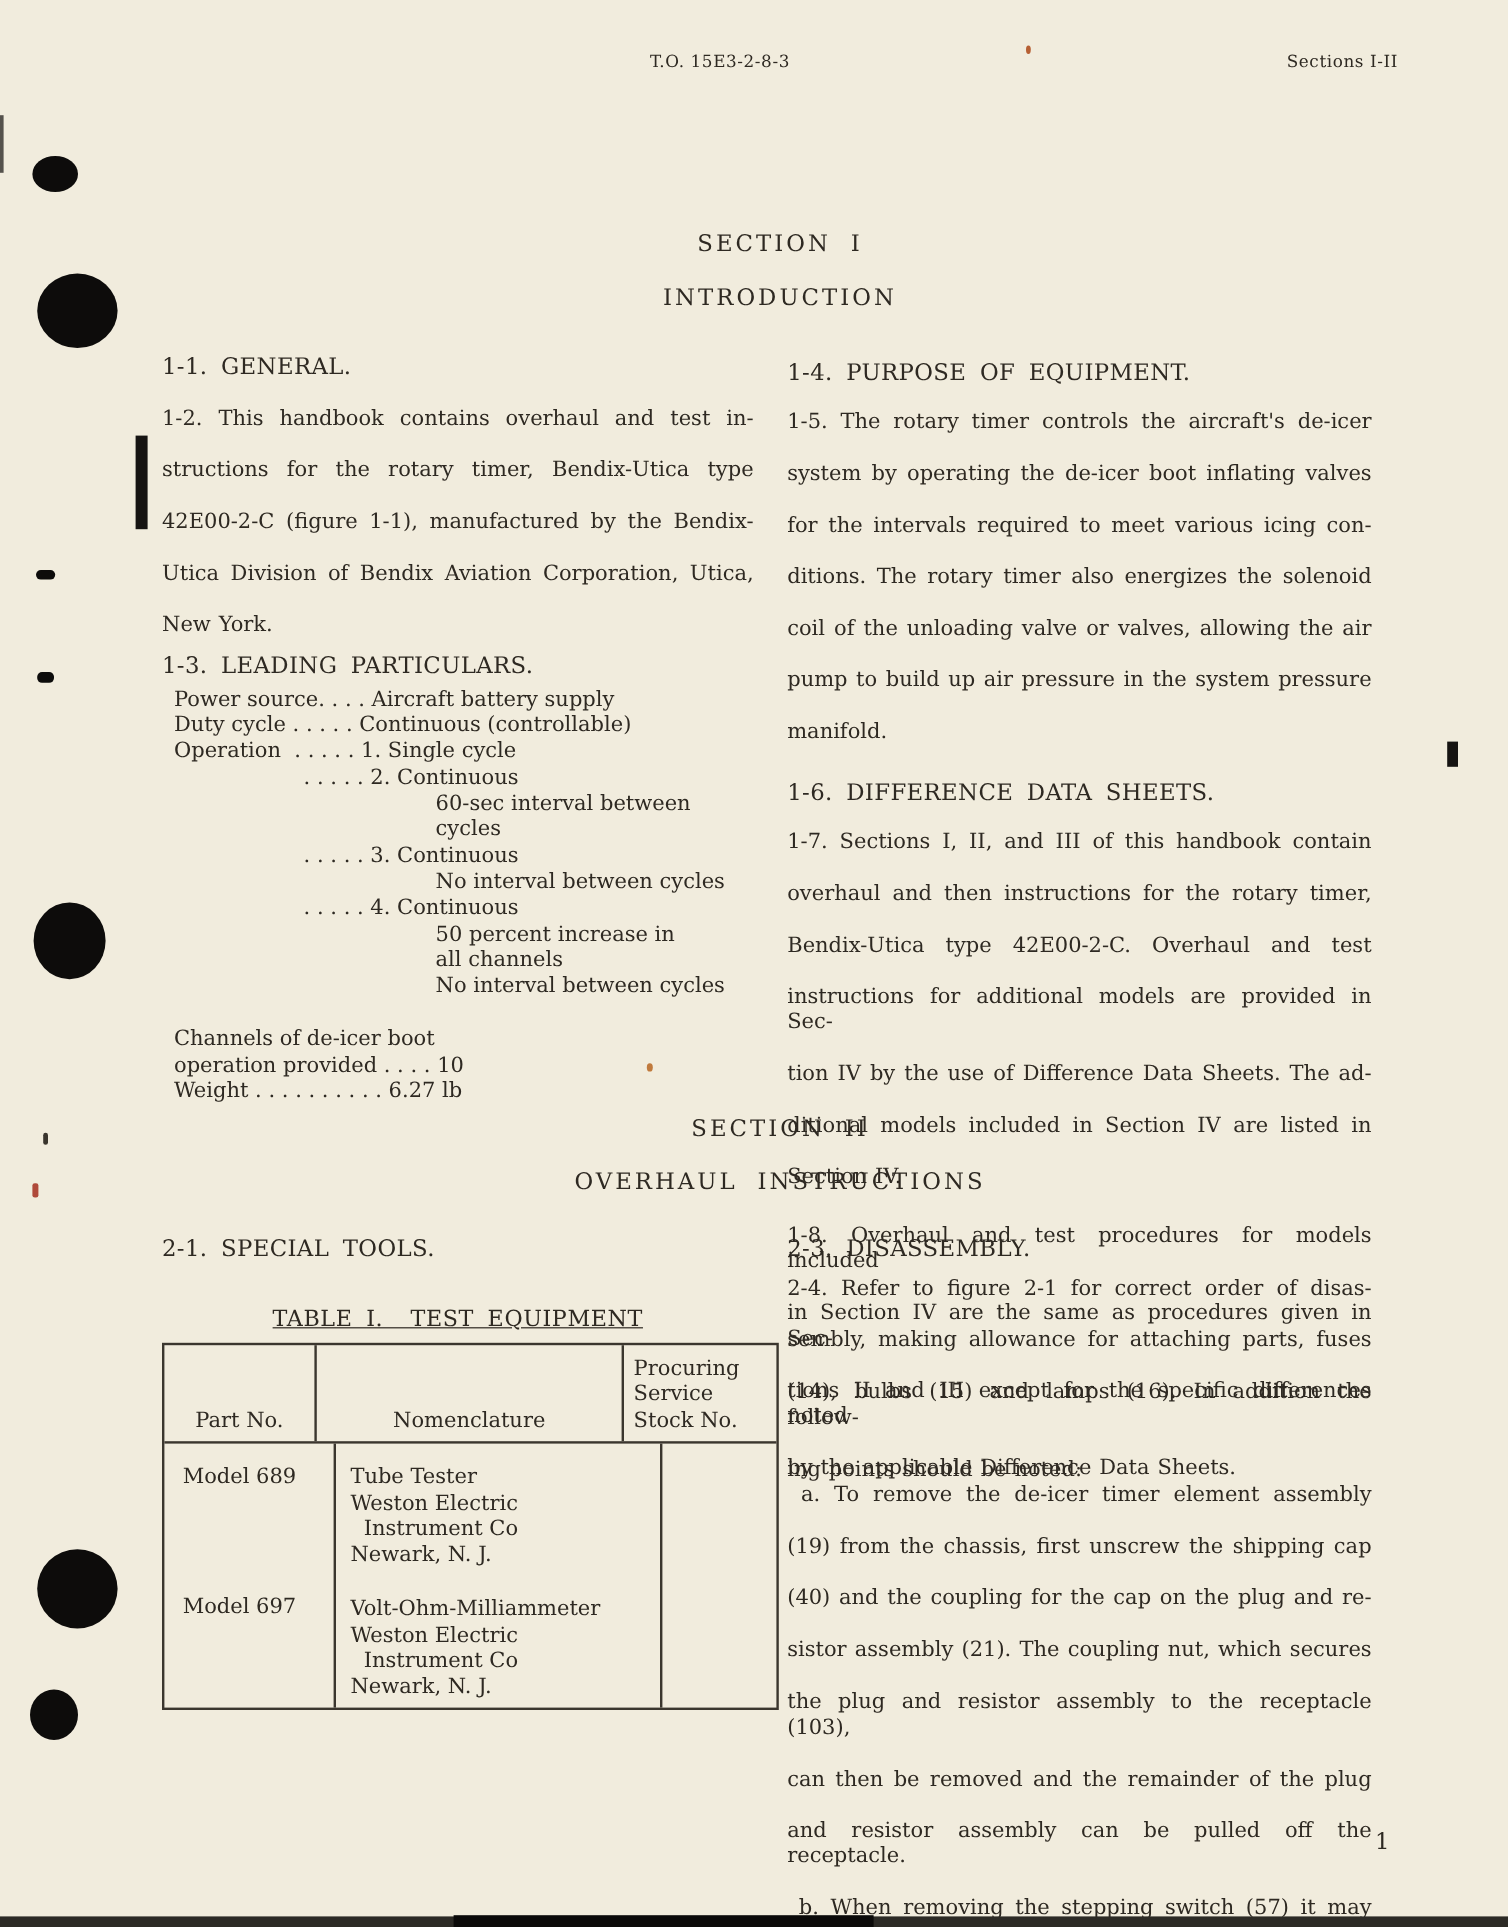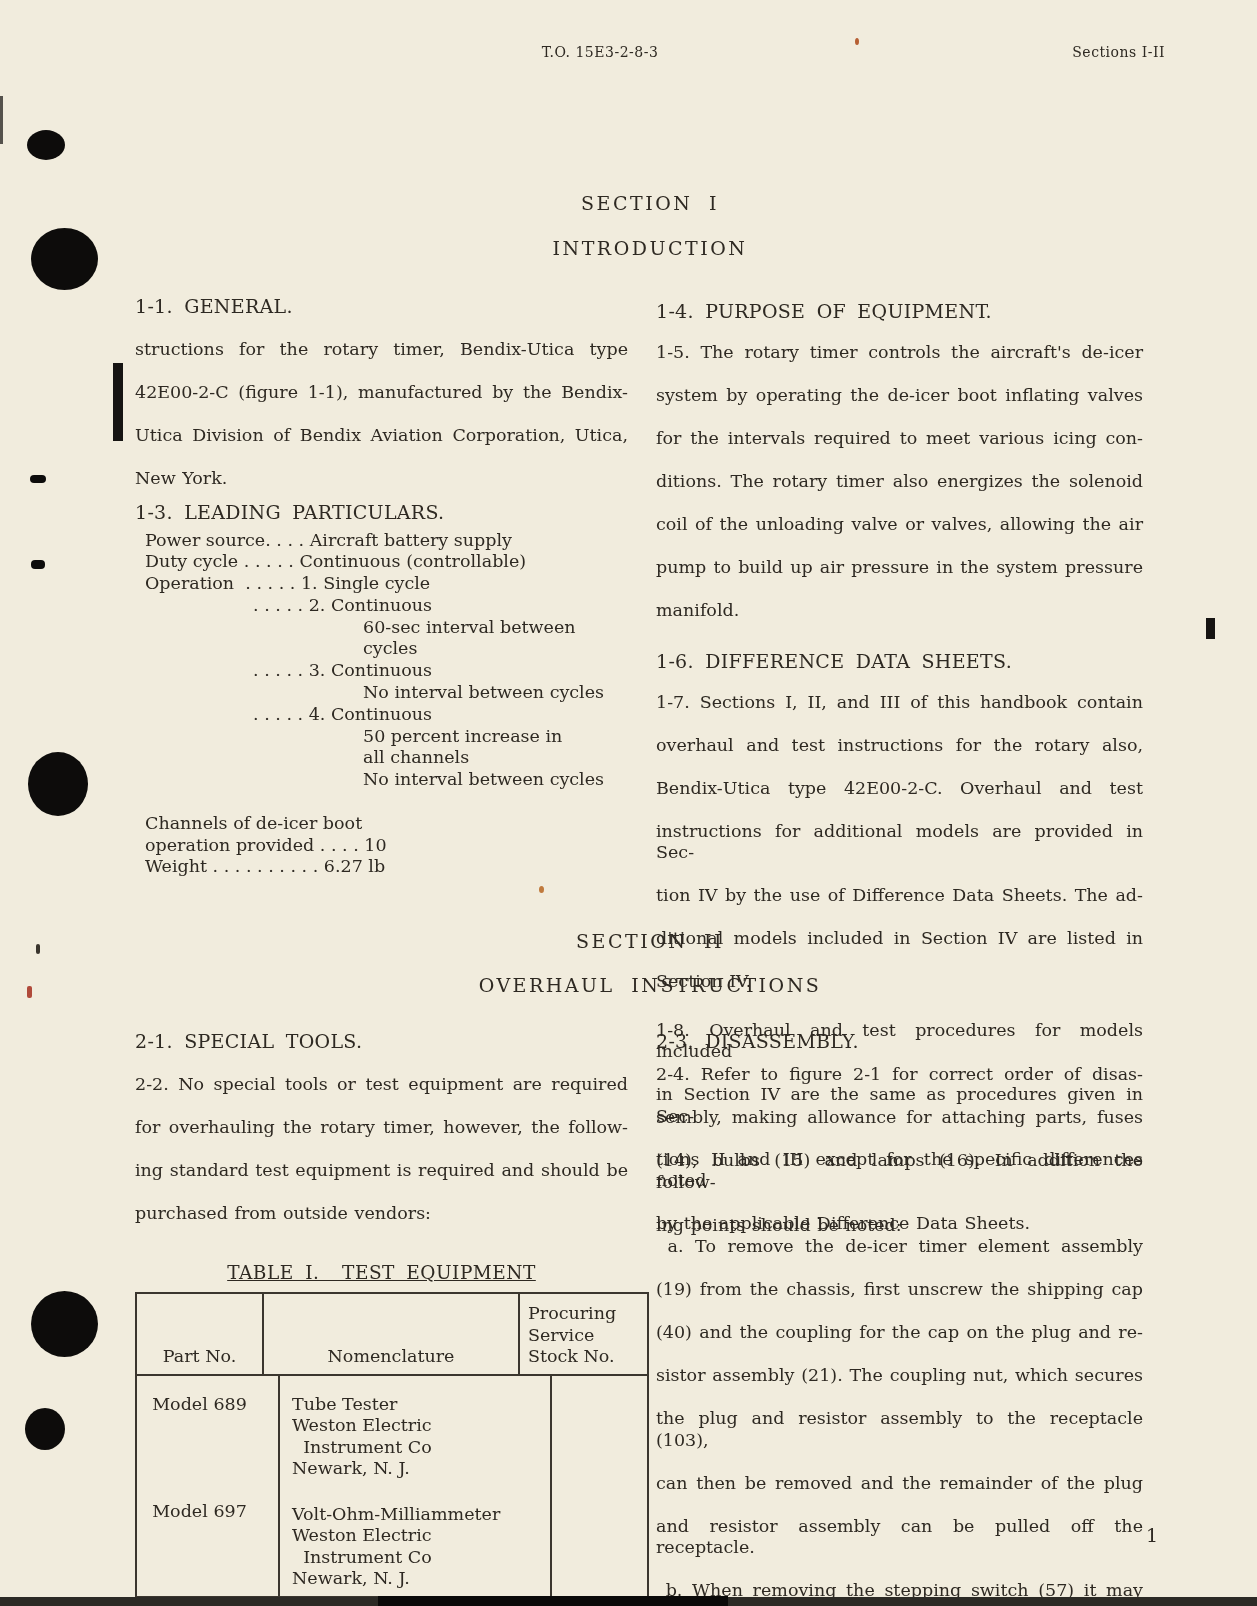--- a/index.html
+++ b/index.html
@@ -53,20 +53,21 @@
 
   <div class="hdr" style="left:400px;width:400px;text-align:center;">T.O. 15E3-2-8-3</div>
   <div class="hdr" style="right:92px;">Sections I-II</div>
 
   <div class="sec-title" style="top:192px;">SECTION I</div>
   <div class="sec-title" style="top:237px;">INTRODUCTION</div>
 
   <div class="col col-l" style="top:295px;">
     <div class="h">1-1. GENERAL.</div>
     <div class="para" style="margin-top:22px;">
+        <div class="line jline">1-2. This handbook contains overhaul and test in-</div>
         <div class="line jline">structions for the rotary timer, Bendix-Utica type</div>
         <div class="line jline">42E00-2-C (figure 1-1), manufactured by the Bendix-</div>
         <div class="line jline">Utica Division of Bendix Aviation Corporation, Utica,</div>
         <div class="line">New York.</div>
       </div>
     <div class="h" style="margin-top:11px;">1-3. LEADING PARTICULARS.</div>
     <div class="plist">
         <div class="line" style="margin-left: 10px;">Power source. . . . Aircraft battery supply</div>
         <div class="line" style="margin-left: 10px;">Duty cycle . . . . . Continuous (controllable)</div>
         <div class="line" style="margin-left: 10px;">Operation  . . . . . 1. Single cycle</div>
@@ -93,46 +94,40 @@
         <div class="line jline">system by operating the de-icer boot inflating valves</div>
         <div class="line jline">for the intervals required to meet various icing con-</div>
         <div class="line jline">ditions. The rotary timer also energizes the solenoid</div>
         <div class="line jline">coil of the unloading valve or valves, allowing the air</div>
         <div class="line jline">pump to build up air pressure in the system pressure</div>
         <div class="line">manifold.</div>
       </div>
     <div class="h" style="margin-top:28px;">1-6. DIFFERENCE DATA SHEETS.</div>
     <div class="para" style="margin-top:20px;">
         <div class="line jline">1-7. Sections I, II, and III of this handbook contain</div>
-        <div class="line jline">overhaul and test instructions for the rotary also,</div>
+        <div class="line jline">overhaul and then instructions for the rotary timer,</div>
         <div class="line jline">Bendix-Utica type 42E00-2-C. Overhaul and test</div>
         <div class="line jline">instructions for additional models are provided in Sec-</div>
         <div class="line jline">tion IV by the use of Difference Data Sheets. The ad-</div>
         <div class="line jline">ditional models included in Section IV are listed in</div>
         <div class="line">Section IV.</div>
       </div>
     <div class="para" style="margin-top:27px;">
         <div class="line jline">1-8. Overhaul and test procedures for models included</div>
         <div class="line jline">in Section IV are the same as procedures given in Sec-</div>
         <div class="line jline">tions II and III except for the specific differences noted</div>
         <div class="line">by the applicable Difference Data Sheets.</div>
       </div>
   </div>
 
   <div class="sec-title" style="top:930px;">SECTION II</div>
   <div class="sec-title" style="top:974px;">OVERHAUL INSTRUCTIONS</div>
 
   <div class="col col-l" style="top:1030px;">
     <div class="h">2-1. SPECIAL TOOLS.</div>
-    <div class="para" style="margin-top:22px;">
-        <div class="line jline">2-2. No special tools or test equipment are required</div>
-        <div class="line jline">for overhauling the rotary timer, however, the follow-</div>
-        <div class="line jline">ing standard test equipment is required and should be</div>
-        <div class="line">purchased from outside vendors:</div>
-      </div>
 
     <div class="tcaption">TABLE I.  TEST EQUIPMENT</div>
 
     <div class="t1">
       <div class="t1-head">
         <div class="c cc">
           <span class="line">Part No.</span>
         </div>
         <div class="c cc vline-l">
           <span class="line">Nomenclature</span>

